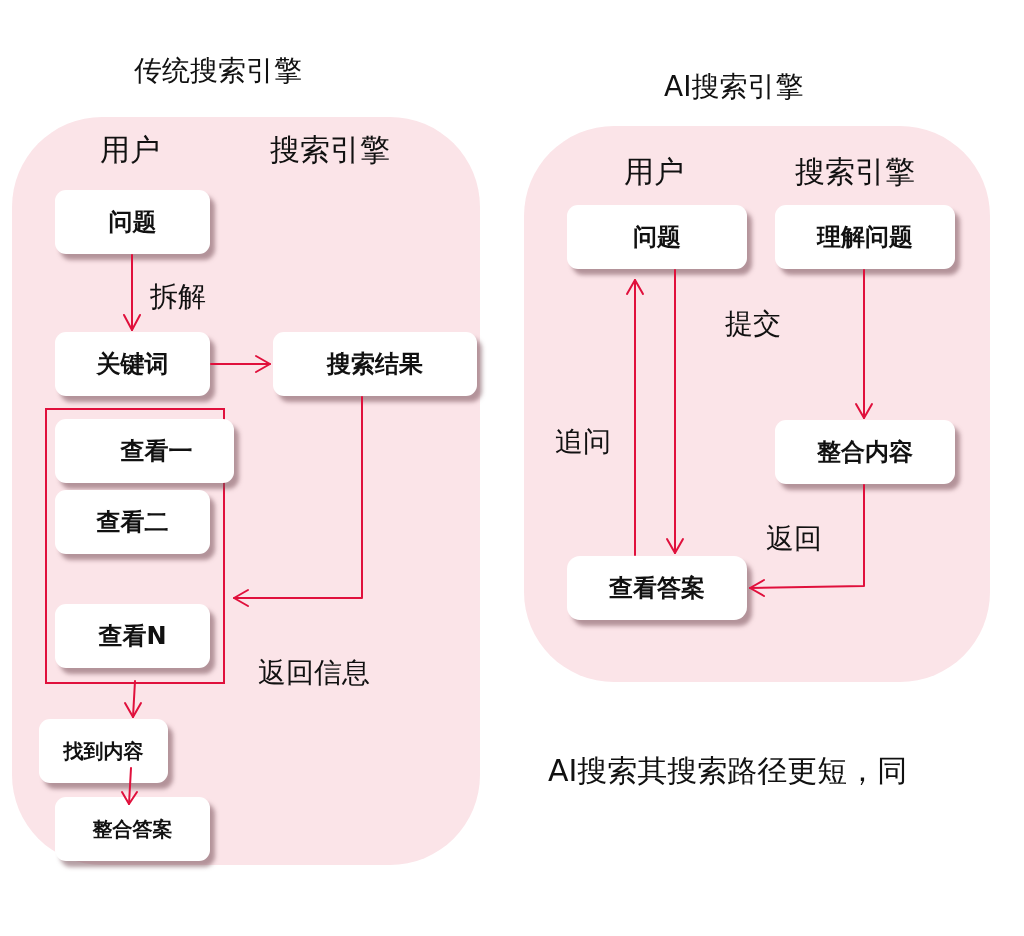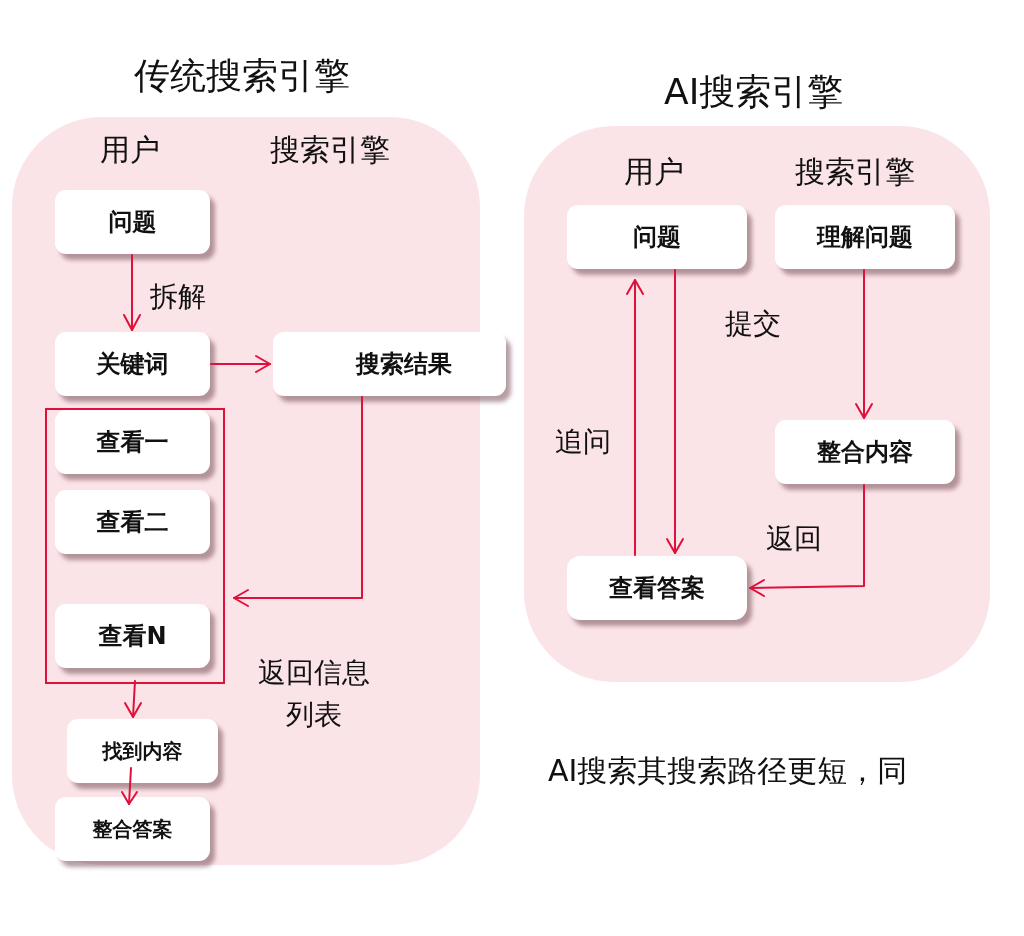--- a/index.html
+++ b/index.html
@@ -1,19 +1,19 @@
 <!DOCTYPE html>
 <html><head>
 <meta charset="utf-8">
 <style>
   html, body { margin: 0; padding: 0; background: #ffffff; }
   body { width: 1024px; height: 936px; position: relative; overflow: hidden;
          font-family: "DejaVu Sans", "Liberation Sans", sans-serif; color: #111; }
   .abs { position: absolute; }
-  .title { font-size: 36px; white-space: nowrap; }
+  .title { font-size: 28px; white-space: nowrap; }
   .panel { background: #fbe4e8; border-radius: 90px; }
   .col-head { font-size: 30px; white-space: nowrap; }
   .node { background: #ffffff; border-radius: 11px;
           box-shadow: 5px 6px 4px rgba(120,80,90,0.55);
           display: flex; align-items: center; justify-content: center;
           font-weight: bold; font-size: 24px; white-space: nowrap; }
   .node.small { font-size: 20px; }
   .label { font-size: 28px; white-space: nowrap; }
   .label.center { text-align: center; line-height: 42px; margin-top: 32px; }
   .group { border: 2px solid #e0103c; }
@@ -27,34 +27,33 @@
 
 <div class="abs panel" style="left:12px; top:117px; width:468px; height:748px;"></div>
 
 <div class="abs col-head" style="left:100px; top:130px;">用户</div>
 <div class="abs col-head" style="left:270px; top:130px;">搜索引擎</div>
 
 <div class="abs node" style="left:55px; top:190px; width:155px; height:64px;">问题</div>
 <div class="abs label" style="left:150px; top:278px;">拆解</div>
 
 <div class="abs node" style="left:55px; top:332px; width:155px; height:64px;font-family:Liberation Serif, serif;">关键词</div>
-<div class="abs node" style="left:273px; top:332px; width:204px; height:64px;padding-left:29px;">搜索结果</div>
+<div class="abs node" style="left:273px; top:332px; width:204px; height:64px;">搜索结果</div>
 
 <div class="abs group" style="left:45px; top:408px; width:176px; height:272px;"></div>
 
-<div class="abs node" style="left:55px; top:410px; width:155px; height:64px;">查看一</div>
+<div class="abs node" style="left:55px; top:419px; width:155px; height:64px;padding-left:24px;">查看一</div>
 <div class="abs node" style="left:55px; top:490px; width:155px; height:64px;">查看二</div>
 <div class="abs node" style="left:55px; top:604px; width:155px; height:64px;">查看N</div>
 
 <div class="abs label center" style="left:244px; top:620px; width:140px;">
   <div>返回信息</div>
-  <div>列表</div>
 </div>
 
-<div class="abs node small" style="left:67px; top:719px; width:151px; height:64px;text-align:right;">找到内容</div>
+<div class="abs node small" style="left:39px; top:719px; width:129px; height:64px;text-align:right;">找到内容</div>
 <div class="abs node small" style="left:55px; top:797px; width:155px; height:64px;">整合答案</div>
 
 <div class="abs title" style="left:664px; top:68px;">AI搜索引擎</div>
 
 <div class="abs panel" style="left:524px; top:126px; width:466px; height:556px;"></div>
 
 <div class="abs col-head" style="left:624px; top:152px;">用户</div>
 <div class="abs col-head" style="left:795px; top:152px;">搜索引擎</div>
 
 <div class="abs node" style="left:567px; top:205px; width:180px; height:64px;">问题</div>

